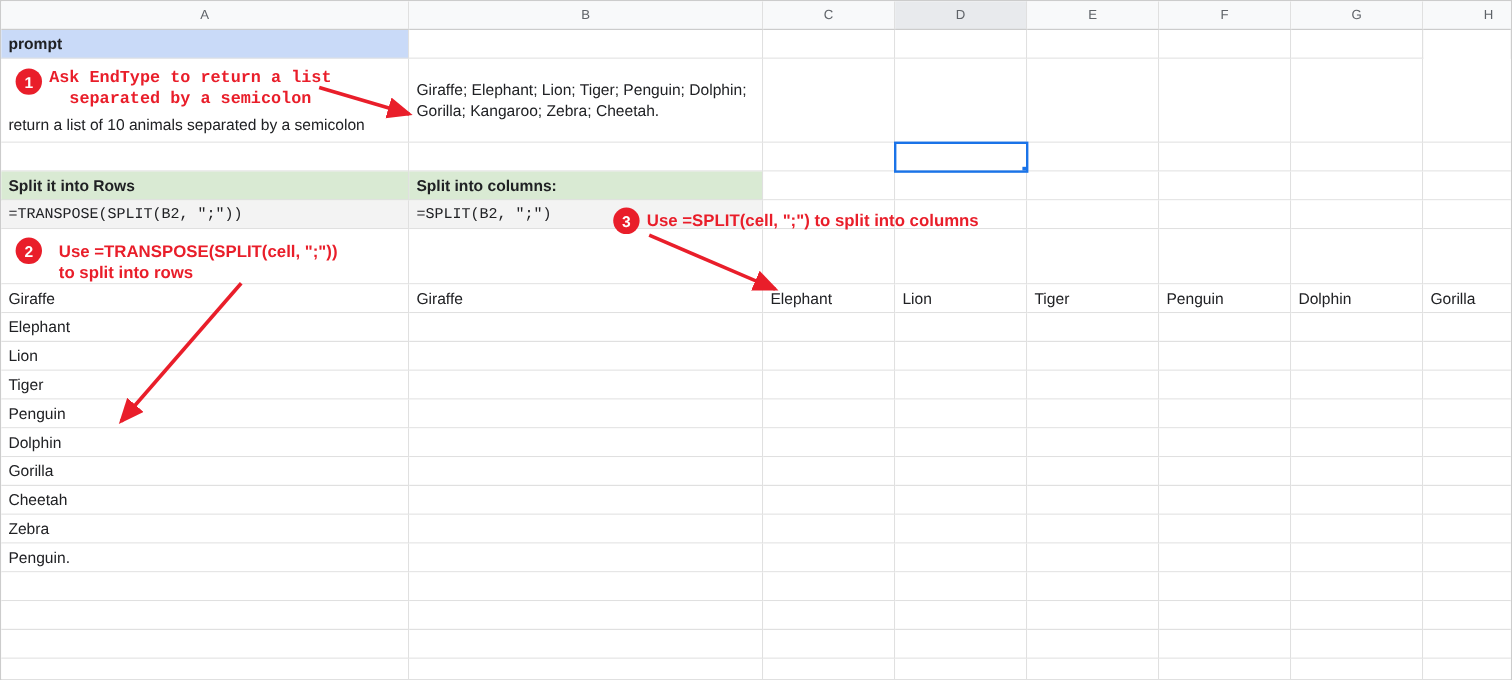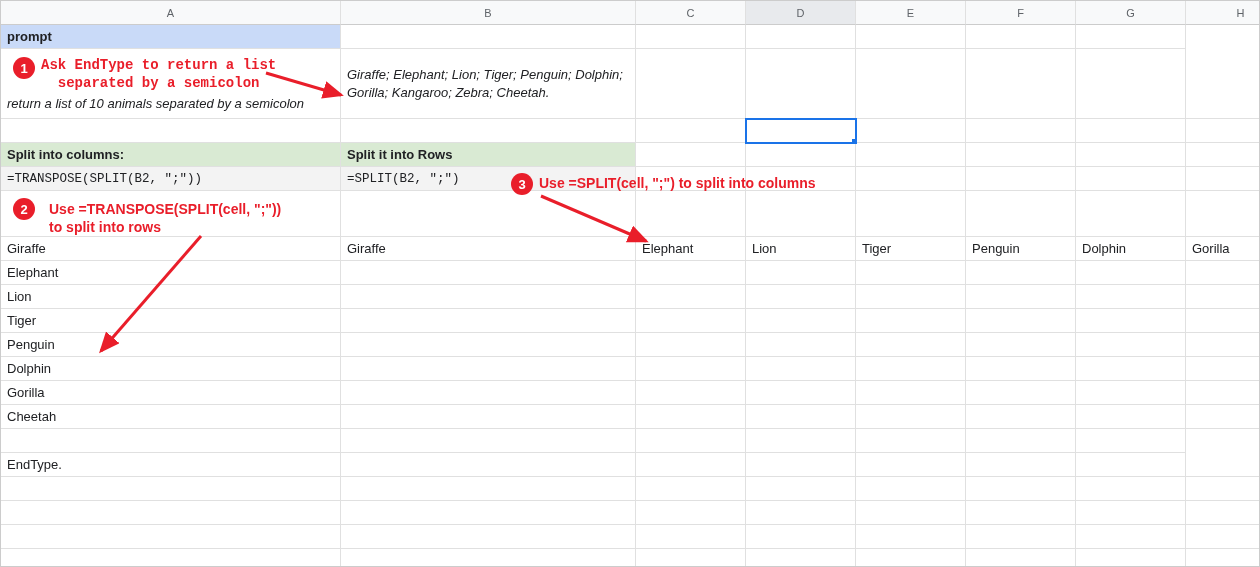--- a/index.html
+++ b/index.html
@@ -44,21 +44,20 @@
       white-space: nowrap;
       overflow: hidden;
       color: #202124;
       background: #fff;
     }
     .cell.tall {
       white-space: normal;
       line-height: 1.35;
       align-items: center;
       padding: 5px 6px;
-      font-style: italic;
     }
     .hdr-blue { background: #c9daf8; font-weight: bold; }
     .hdr-green { background: #d9ead3; font-weight: bold; }
     .formula-cell {
       background: #f3f3f3;
       font-family: "Courier New", monospace;
       font-size: 12.5px;
     }
     .selected-cell {
       outline: 2px solid #1a73e8;
@@ -136,22 +135,22 @@
   <div class="cell"></div>
   <div class="cell"></div>
   <div class="cell selected-cell"></div>
   <div class="cell"></div>
   <div class="cell"></div>
   <div class="cell"></div>
   <div class="cell"></div>
 </div>
 
 <div class="sheet">
+  <div class="cell hdr-green">Split it into Rows</div>
   <div class="cell hdr-green">Split into columns:</div>
-  <div class="cell hdr-green">Split it into Rows</div>
   <div class="cell"></div>
   <div class="cell"></div>
   <div class="cell"></div>
   <div class="cell"></div>
   <div class="cell"></div>
   <div class="cell"></div>
 </div>
 
 <div class="sheet">
   <div class="cell formula-cell">=TRANSPOSE(SPLIT(B2, ";"))</div>
@@ -250,30 +249,31 @@
     <div class="cell"> Cheetah</div>
     <div class="cell"></div>
     <div class="cell"></div>
     <div class="cell"></div>
     <div class="cell"></div>
     <div class="cell"></div>
     <div class="cell"></div>
     <div class="cell"></div>
   </div>
 <div class="sheet">
-    <div class="cell"></div>
-    <div class="cell"></div>
-    <div class="cell"></div>
-    <div class="cell"></div>
-    <div class="cell"></div>
-    <div class="cell"></div>
-    <div class="cell"></div>
-  </div>
-<div class="sheet">
-    <div class="cell"> EndType.</div>
+    <div class="cell"> Zebra</div>
+    <div class="cell"></div>
+    <div class="cell"></div>
+    <div class="cell"></div>
+    <div class="cell"></div>
+    <div class="cell"></div>
+    <div class="cell"></div>
+    <div class="cell"></div>
+  </div>
+<div class="sheet">
+    <div class="cell"> Penguin.</div>
     <div class="cell"></div>
     <div class="cell"></div>
     <div class="cell"></div>
     <div class="cell"></div>
     <div class="cell"></div>
     <div class="cell"></div>
     <div class="cell"></div>
   </div>
 
 <div class="sheet">

